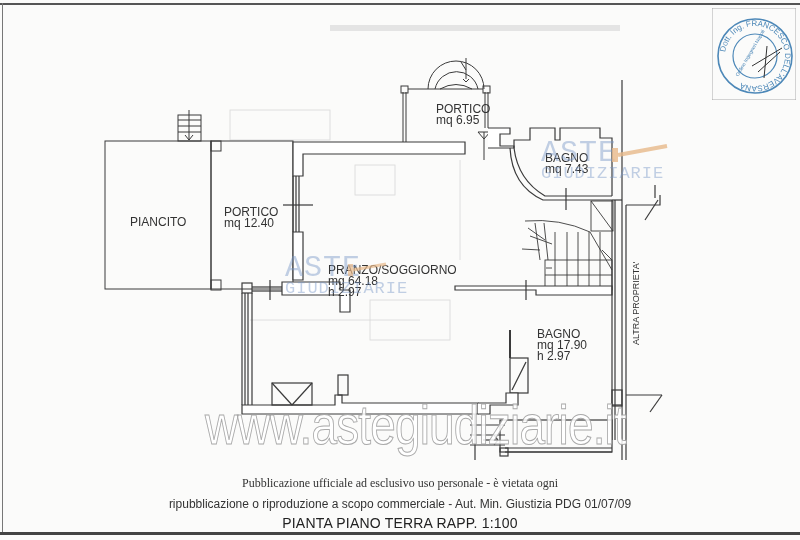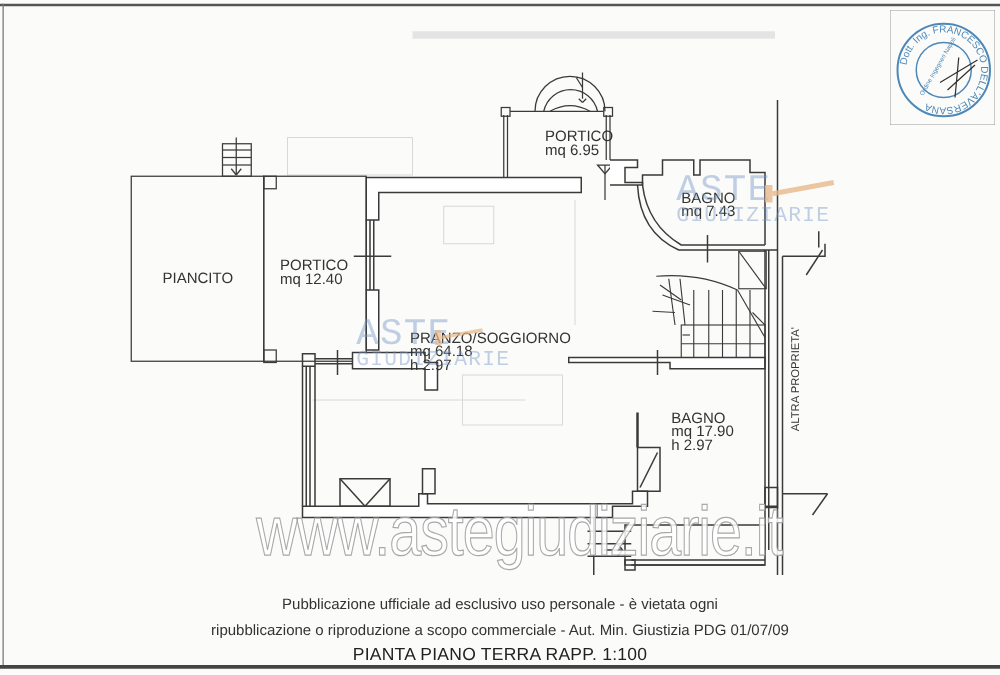--- a/index.html
+++ b/index.html
@@ -37,21 +37,21 @@
   .wm-url {
     position: absolute; left: 160px; top: 392px; width: 500px; text-align: center;
     font-size: 56px; color: rgba(255,255,255,0.85);
     -webkit-text-stroke: 1px rgba(160,160,160,0.9);
     font-family: "Liberation Sans", sans-serif; letter-spacing: -1px;
     transform: scaleX(0.82); transform-origin: center;
   }
   .footer-line {
     position: absolute; width: 800px; left: 0; text-align: center; color: #333;
   }
-  .f1 { top: 476px; font-size: 12px; }
+  .f1 { top: 476px; font-size: 12px; font-family: Liberation Serif, serif; }
   .f2 { top: 497px; font-size: 12px; }
   .f3 { top: 515px; font-size: 14px; color: #222; letter-spacing: 0.2px; }
   .gavel { position: absolute; }
 </style>
 </head>
 <body>
 
 <div class="frame">
   <div class="frame-top"></div>
   <div class="frame-left"></div>

